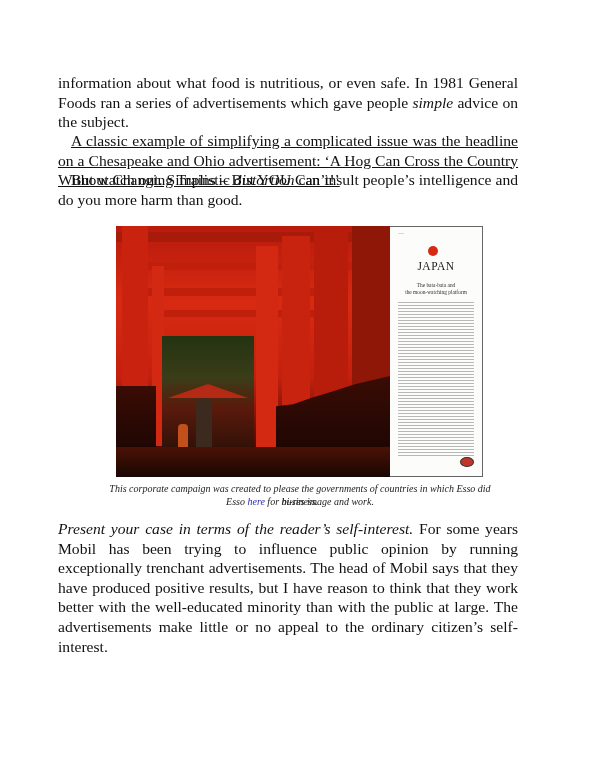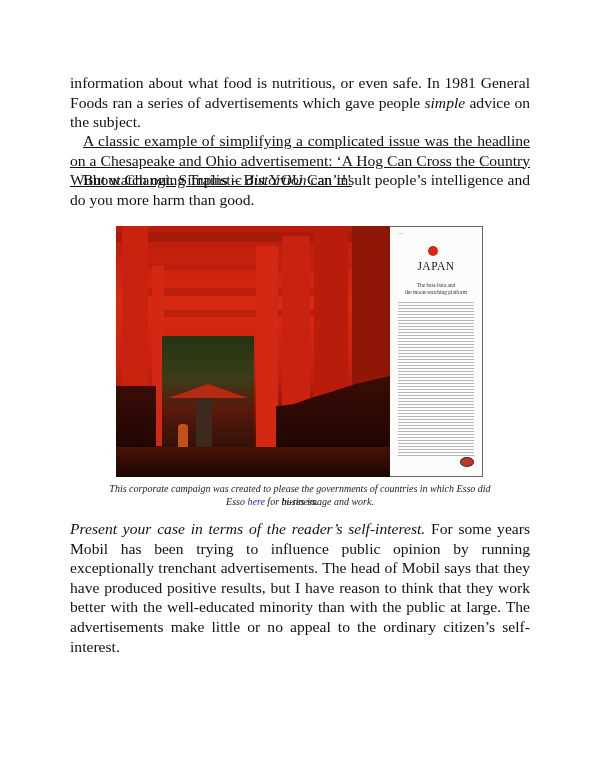--- a/index.html
+++ b/index.html
@@ -1,18 +1,18 @@
 <!DOCTYPE html>
 <html><head>
 <meta charset="utf-8">
 <style>
   html, body { margin: 0; padding: 0; background: #ffffff; }
   body { width: 600px; height: 776px; position: relative; overflow: hidden;
          font-family: "Liberation Serif", "DejaVu Serif", serif; color: #111; }
-  .para { position: absolute; left: 70px; width: 460px; font-size: 15.6px; line-height: 19.6px;
+  .para { position: absolute; left: 58px; width: 460px; font-size: 15.6px; line-height: 19.6px;
           text-align: justify; margin: 0; }
   .indent { text-indent: 13px; }
   em { font-style: italic; }
   #p1 { top: 73px; }
   #p2 { top: 131px; text-decoration: underline; }
   #p3 { top: 170px; }
   #p4 { top: 519px; }
 
   .figure { position: absolute; left: 116px; top: 226px; width: 368px; height: 251px; text-decoration: underline; }
   .photo { position: absolute; left: 0; top: 0; width: 274px; height: 251px; overflow: hidden;

